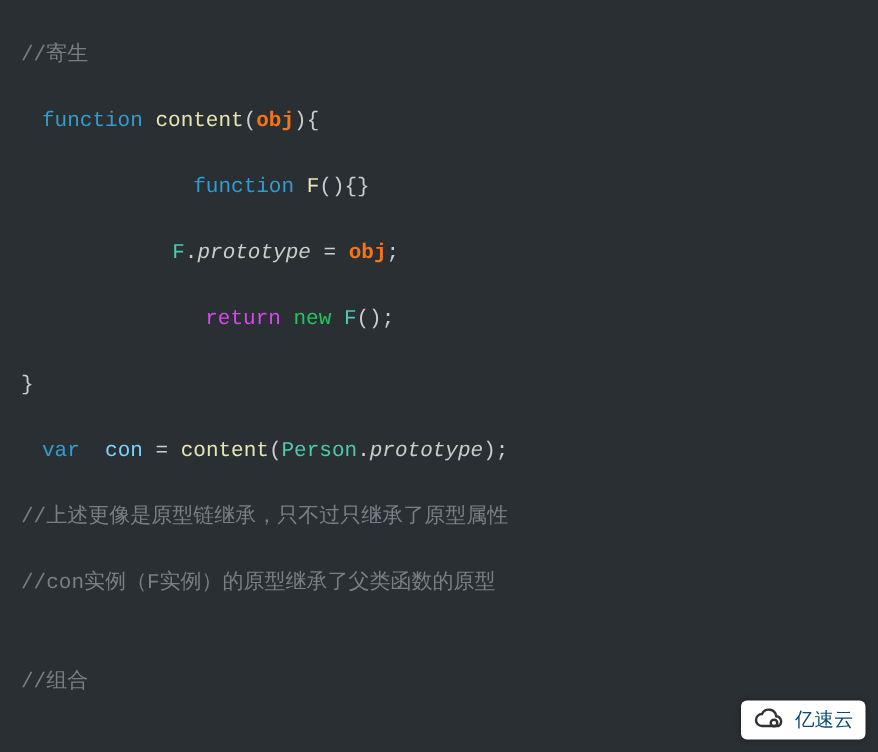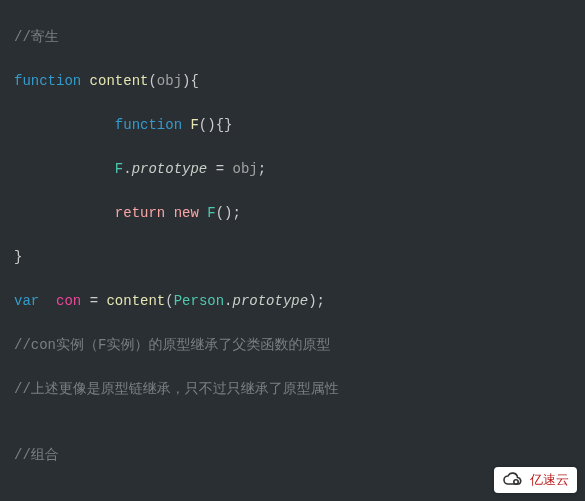--- a/index.html
+++ b/index.html
@@ -16,61 +16,61 @@
     line-height: 22px;
     padding: 4px 8px 4px 14px;
     color: #cccccc;
     white-space: pre;
     position: relative;
     box-sizing: border-box;
     width: 539px;
     height: 501px;
   }
   .comment   { color: #7a7f84; }
-  .kw-blue   { color: #339ccc; }
+  .kw-blue   { color: #339ccc; margin-left: 14px; }
   .kw-fn     { color: #e6e6b3; font-family: Liberation Mono, monospace; }
   .kw-ident  { color: #4ec9b0; }
   .punct     { color: #cccccc; }
-  .kw-red    { color: #fca5a5; }
-  .kw-new    { color: #fca5a5; }
-  .kw-prop   { color: #a3a3a3; }
-  .kw-var    { color: #ec4899; }
+  .kw-red    { color: #d946ef; margin-left: 22px; }
+  .kw-new    { color: #22c55e; }
+  .kw-prop   { color: #f97316; font-weight: bold; }
+  .kw-var    { color: #7dd3fc; }
   .kw-prototype { color: #c8d0c8; font-style: italic; }
   .line { display:block; }
 
   .watermark {
     position: absolute;
     right: 8px;
     bottom: 8px;
     background: #ffffff;
     border-radius: 4px;
     padding: 4px 8px 4px 8px;
     display: flex;
     align-items: center;
     gap: 6px;
     font-family: "Microsoft YaHei", sans-serif;
     font-size: 13px;
-    color: #b91c1c;
+    color: #0c4a6e;
     box-shadow: 0 0 4px rgba(0,0,0,0.3);
   }
   .watermark svg { display:block; }
 </style>
 </head>
 <body>
 
 <div class="editor">
 <span class="line"><span class="comment">//寄生</span></span>
 <span class="line"><span class="kw-blue">function</span><span class="kw-fn"> content</span><span class="punct">(</span><span class="kw-prop">obj</span><span class="punct">){</span></span>
 <span class="line"><span class="punct">            </span><span class="kw-blue">function</span><span class="kw-fn"> F</span><span class="punct">(){}</span></span>
 <span class="line"><span class="punct">            </span><span class="kw-ident">F</span><span class="punct">.</span><span class="kw-prototype">prototype</span><span class="punct"> = </span><span class="kw-prop">obj</span><span class="punct">;</span></span>
 <span class="line"><span class="punct">            </span><span class="kw-red">return</span><span class="kw-new"> new</span><span class="kw-ident"> F</span><span class="punct">();</span></span>
 <span class="line"><span class="punct">}</span></span>
 <span class="line"><span class="kw-blue">var</span><span class="kw-var">  con </span><span class="punct">= </span><span class="kw-fn">content</span><span class="punct">(</span><span class="kw-ident">Person</span><span class="punct">.</span><span class="kw-prototype">prototype</span><span class="punct">);</span></span>
+<span class="line"><span class="comment">//上述更像是原型链继承，只不过只继承了原型属性</span></span>
 <span class="line"><span class="comment">//con实例（F实例）的原型继承了父类函数的原型</span></span>
-<span class="line"><span class="comment">//上述更像是原型链继承，只不过只继承了原型属性</span></span>
 <span class="line"><span></span></span>
 <span class="line"><span class="comment">//组合</span></span>
 
 
 
 
 
 
 
 

